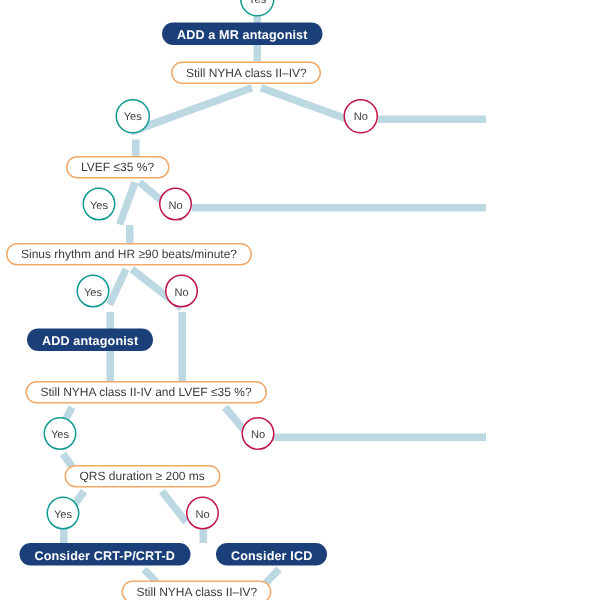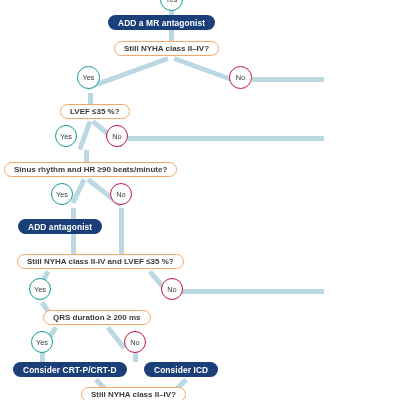--- a/index.html
+++ b/index.html
@@ -51,21 +51,20 @@
     font-size: 8px;
     display: flex;
     align-items: center;
     justify-content: center;
     text-align: center;
     white-space: nowrap;
     box-sizing: border-box;
     padding: 0 9px;
     height: 15px;
     z-index: 5;
-    font-weight: bold;
   }
   .node-circle {
     position: absolute;
     background: #ffffff;
     border-radius: 50%;
     display: flex;
     align-items: center;
     justify-content: center;
     font-size: 7.4px;
     color: #3b3b3b;
@@ -152,21 +151,21 @@
     <span>Still NYHA class II–IV?</span>
   </div>
 
   <div class="node-circle node-yes" style="left:77px; top:66px; width:23px; height:23px;">
     <span>Yes</span>
   </div>
   <div class="node-circle node-no" style="left:229px; top:66px; width:23px; height:23px;">
     <span>No</span>
   </div>
 
-  <div class="pill-question" style="left:60px; top:104px;">
+  <div class="pill-question" style="left:44px; top:104px;">
     <span>LVEF ≤35 %?</span>
   </div>
 
   <div class="node-circle node-yes" style="left:55px; top:125px; width:22px; height:22px;">
     <span>Yes</span>
   </div>
   <div class="node-circle node-no" style="left:106px; top:125px; width:22px; height:22px;">
     <span>No</span>
   </div>
 

